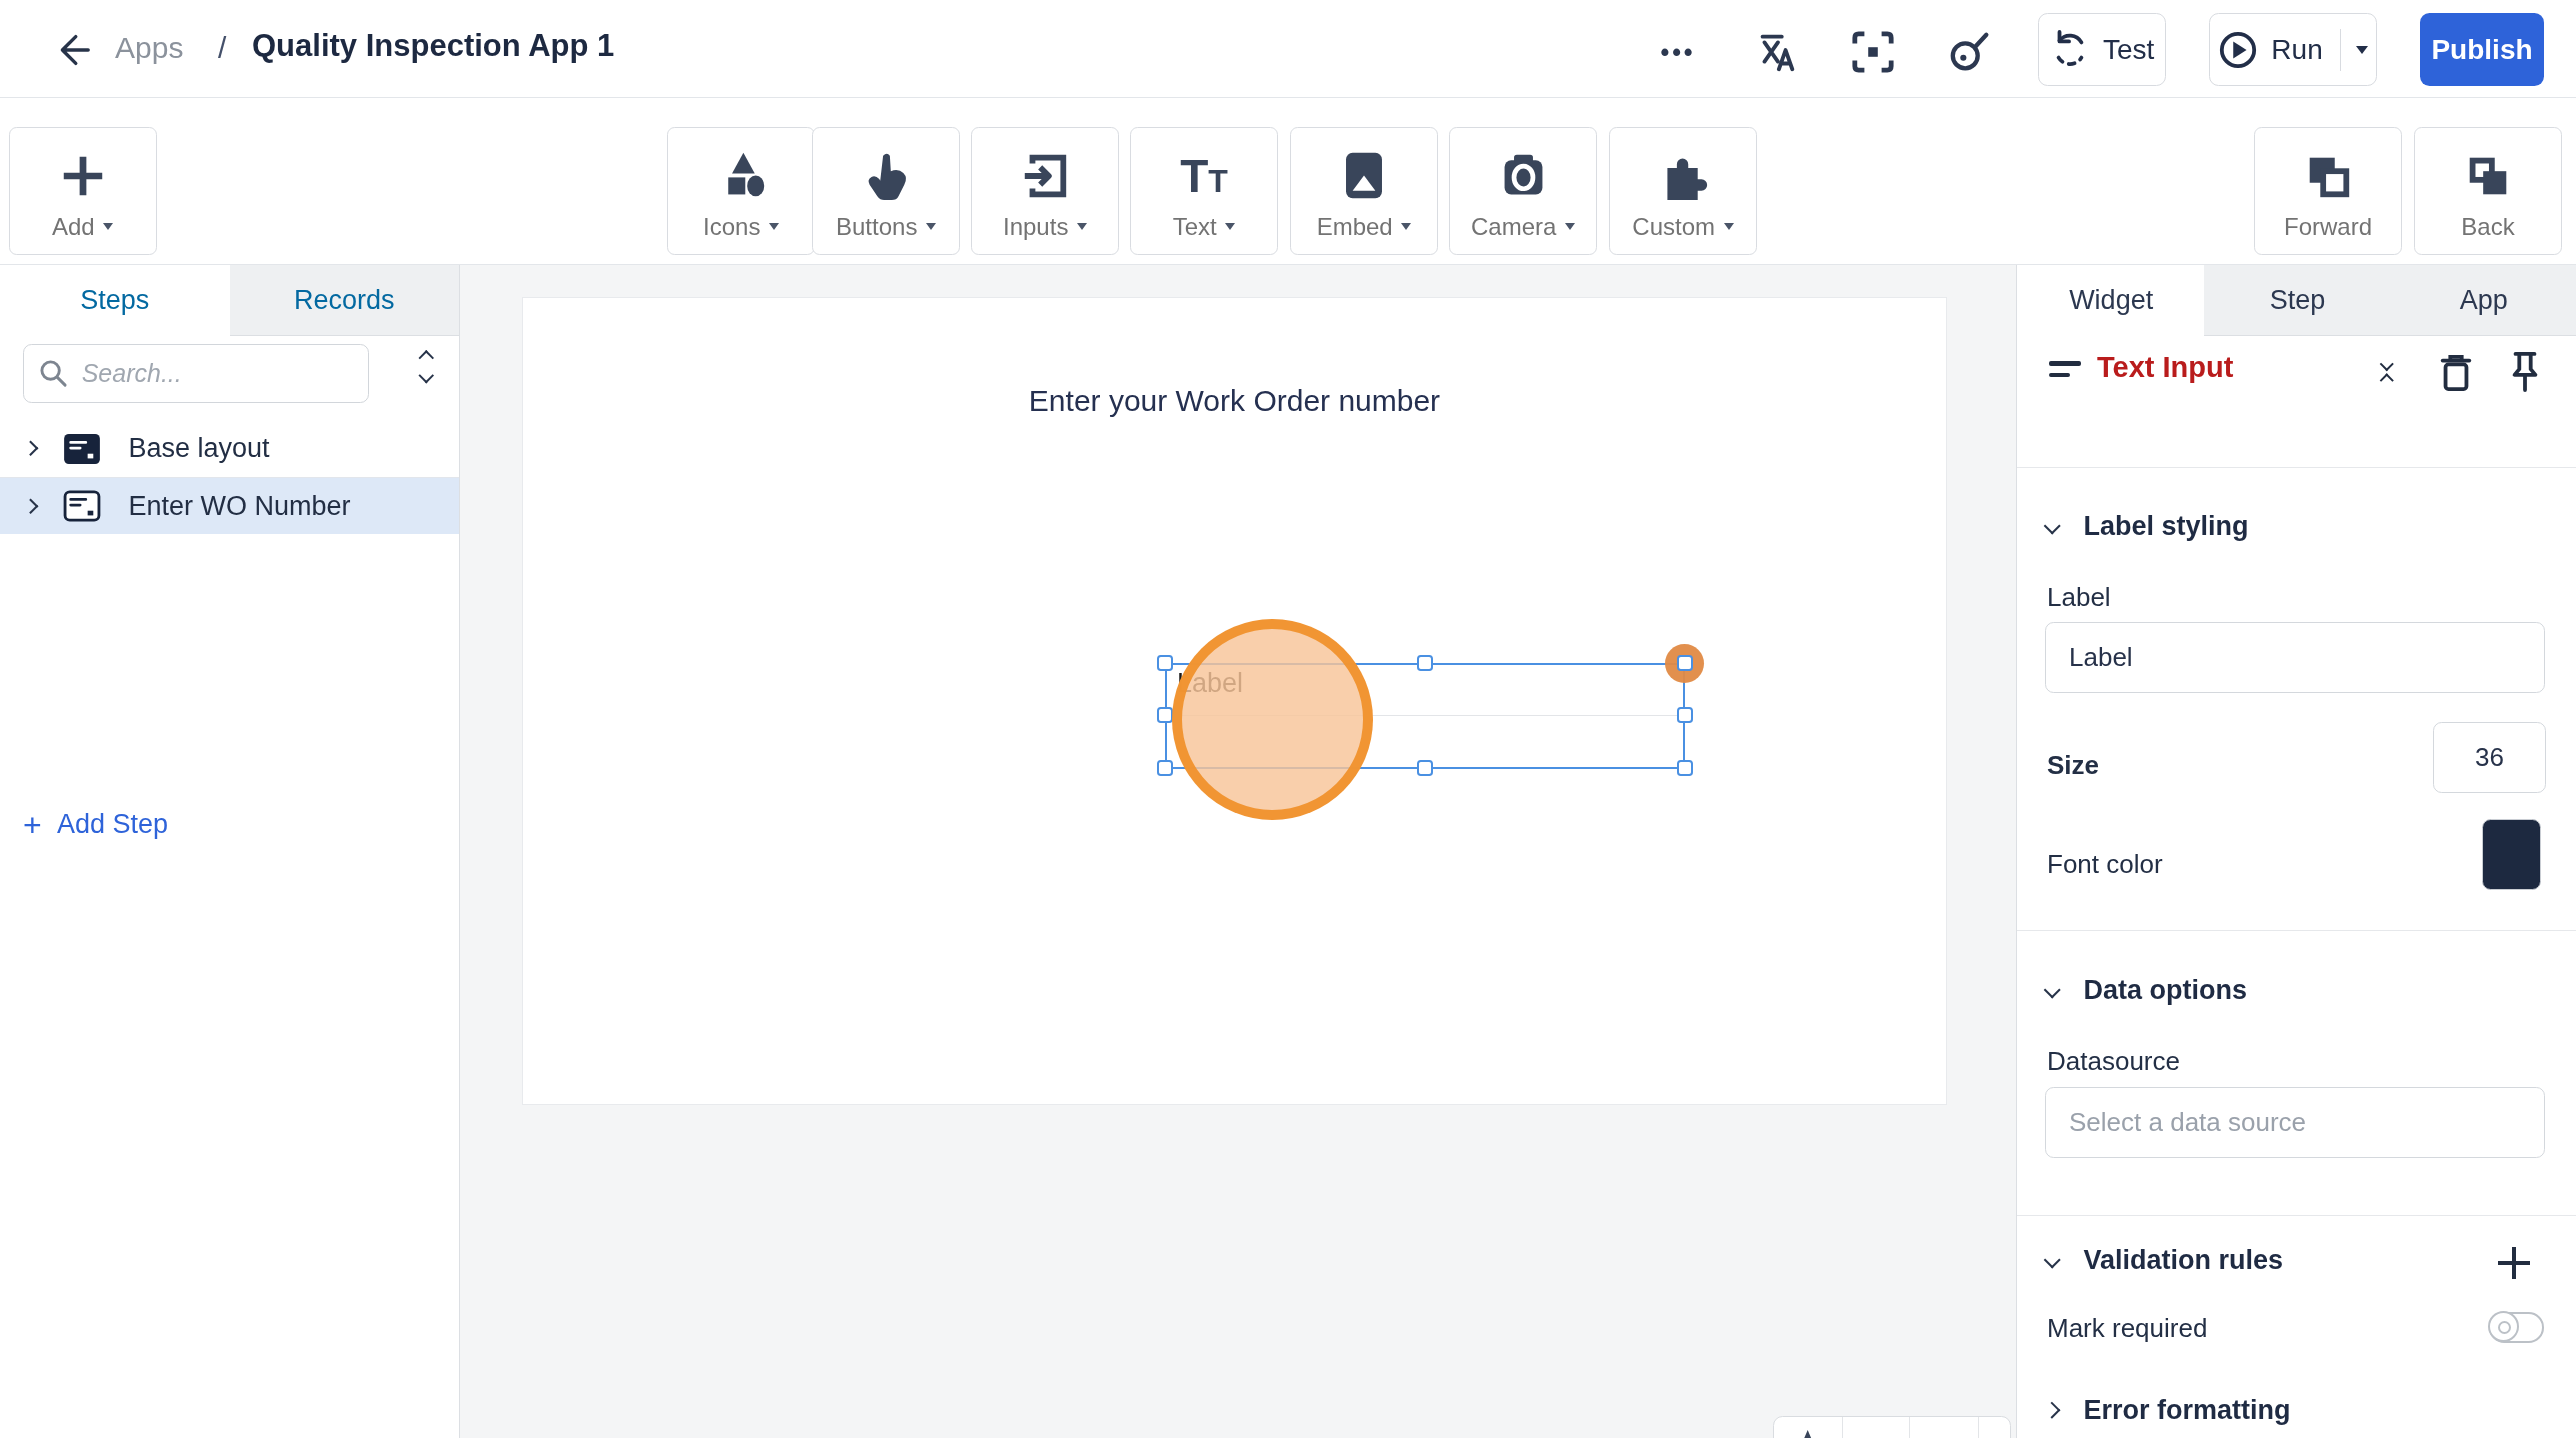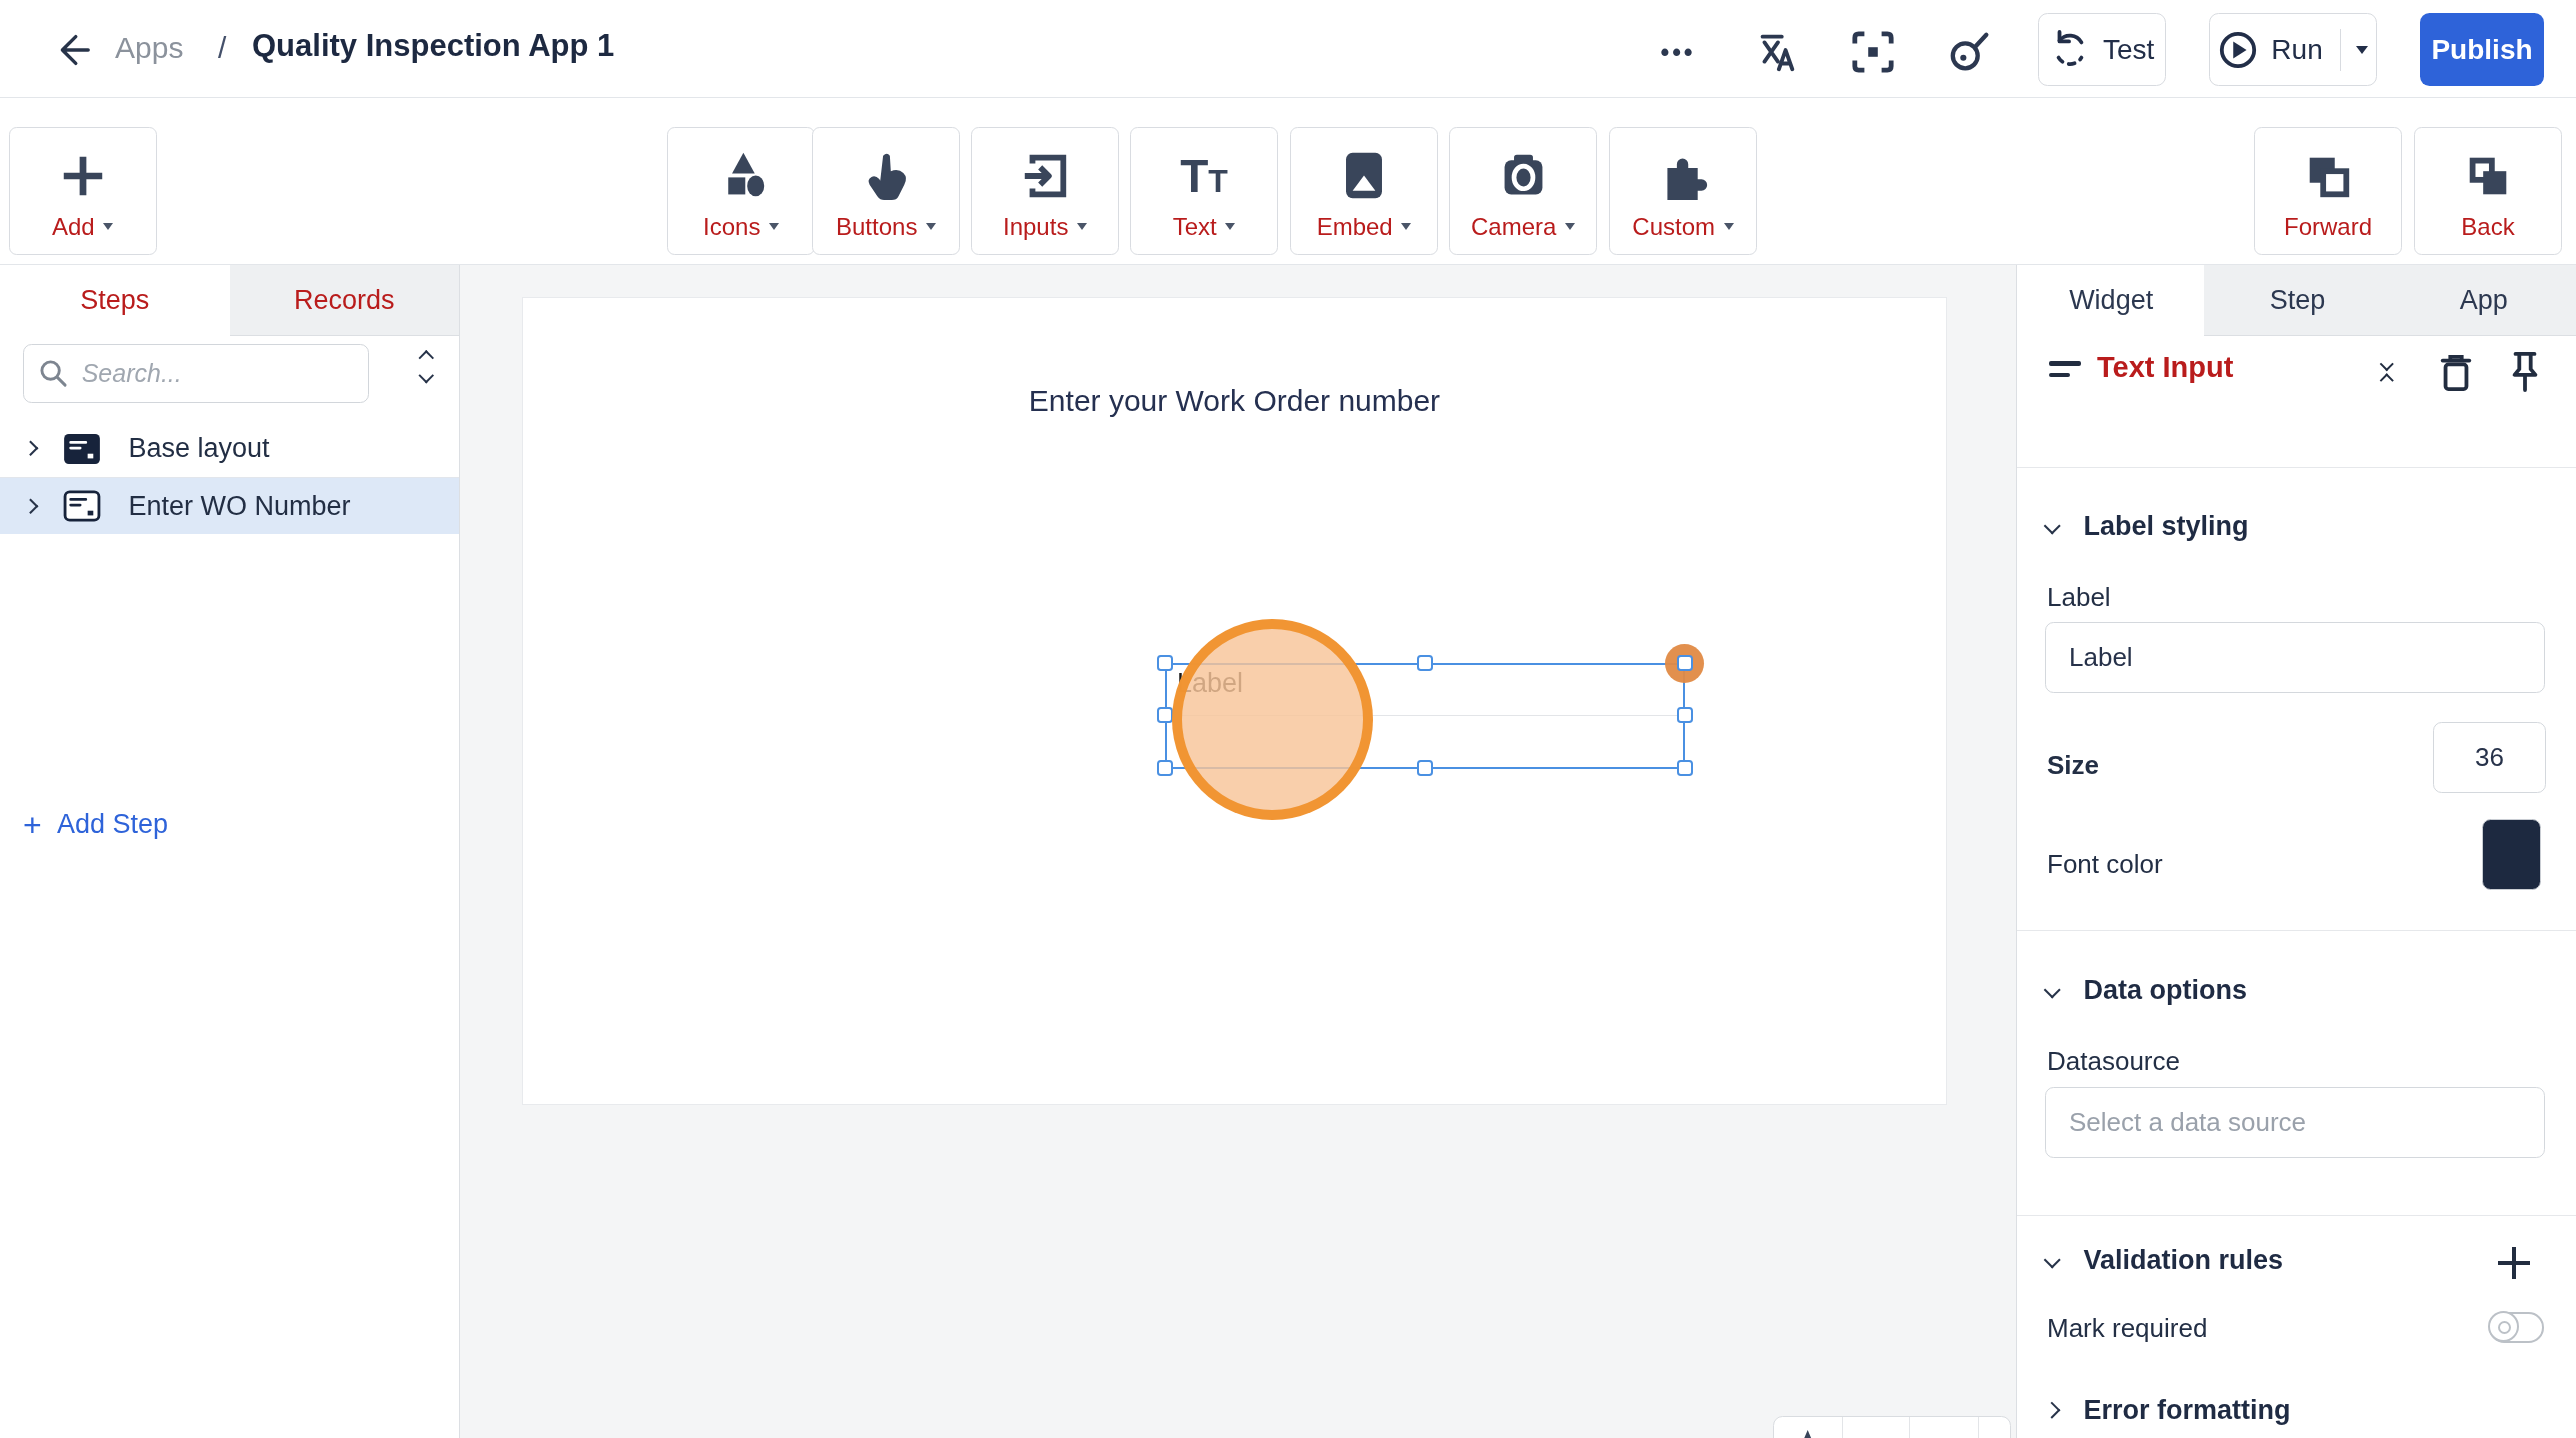--- a/index.html
+++ b/index.html
@@ -26,27 +26,27 @@
   .btn.test { left:2038px; width:128px; gap:13.4px; }
   .btn.run  { left:2209px; width:168px; gap:0; }
   .btn.publish { left:2420px; width:124px; background:#2e63d9; border:none; color:#fff; font-weight:bold; }
   .run-divider { width:1px; height:42px; background:#d8dbe0; margin:0 15.3px 0 17px; }
 
   
   .toolbar { position:absolute; top:98px; left:0; width:2576px; height:167px; background:#fff; border-bottom:1px solid #e3e6ea; }
   .tbtn { position:absolute; top:29px; width:148px; height:128px; background:#fff; border:1px solid #d9dce1; border-radius:7.6px; cursor:pointer;
           display:flex; flex-direction:column; align-items:center; justify-content:flex-end; padding-bottom:13.4px; color:#39455a; }
   .tbtn .ticon { position:absolute; top:17px; left:0; width:100%; height:61px; display:flex; align-items:center; justify-content:center; }
-  .tbtn .tlabel { display:flex; align-items:center; gap:8.6px; font-size:24px; color:#b91c1c; }
+  .tbtn .tlabel { display:flex; align-items:center; gap:8.6px; font-size:24px; color:#737373; }
   .tbtn .tri-down { border-left-width:5.7px; border-right-width:5.7px; border-top-width:7.6px; color:#4a5568; }
 
   
   .sidebar { position:absolute; top:265px; left:0; width:460px; height:1173px; background:#fff; border-right:1px solid #dcdfe3; }
   .s-tabs { position:absolute; top:0; left:0; width:459px; height:71px; display:flex; }
-  .s-tab { flex:1; display:flex; align-items:center; justify-content:center; font-size:27px; color:#b91c1c; background:#eef0f2; border-bottom:1px solid #dcdfe3; cursor:pointer; }
+  .s-tab { flex:1; display:flex; align-items:center; justify-content:center; font-size:27px; color:#0369a1; background:#eef0f2; border-bottom:1px solid #dcdfe3; cursor:pointer; }
   .s-tab.active { background:#fff; border-bottom:none; }
   .searchbox { position:absolute; left:23px; top:79px; width:346px; height:59px; border:1px solid #d2d6db; border-radius:8.6px; background:#fff; display:flex; align-items:center; padding:0 15.3px; gap:13.4px; }
   .searchbox input { border:none; outline:none; width:100%; font-size:25px; font-style:italic; color:#5a6372; font-family:inherit; }
   .searchbox input::placeholder { color:#a0a7b0; }
   .sort-ctl { position:absolute; left:409px; top:88px; width:34px; height:44px; color:#273349; cursor:pointer; display:flex; flex-direction:column; align-items:center; gap:6.7px; }
   .sort-ctl .chev { width:10.5px; height:10.5px; }
   .tree-row { position:absolute; left:0; width:459px; height:57px; display:flex; align-items:center; gap:0; cursor:pointer; font-size:27px; color:#222e44; }
   .tree-row .chev { margin-left:25px; width:10.5px; height:10.5px; color:#273349; }
   .tree-row .ticon { margin-left:23px; width:46px; display:flex; justify-content:center; }
   .tree-row .tlabel { margin-left:24px; }

